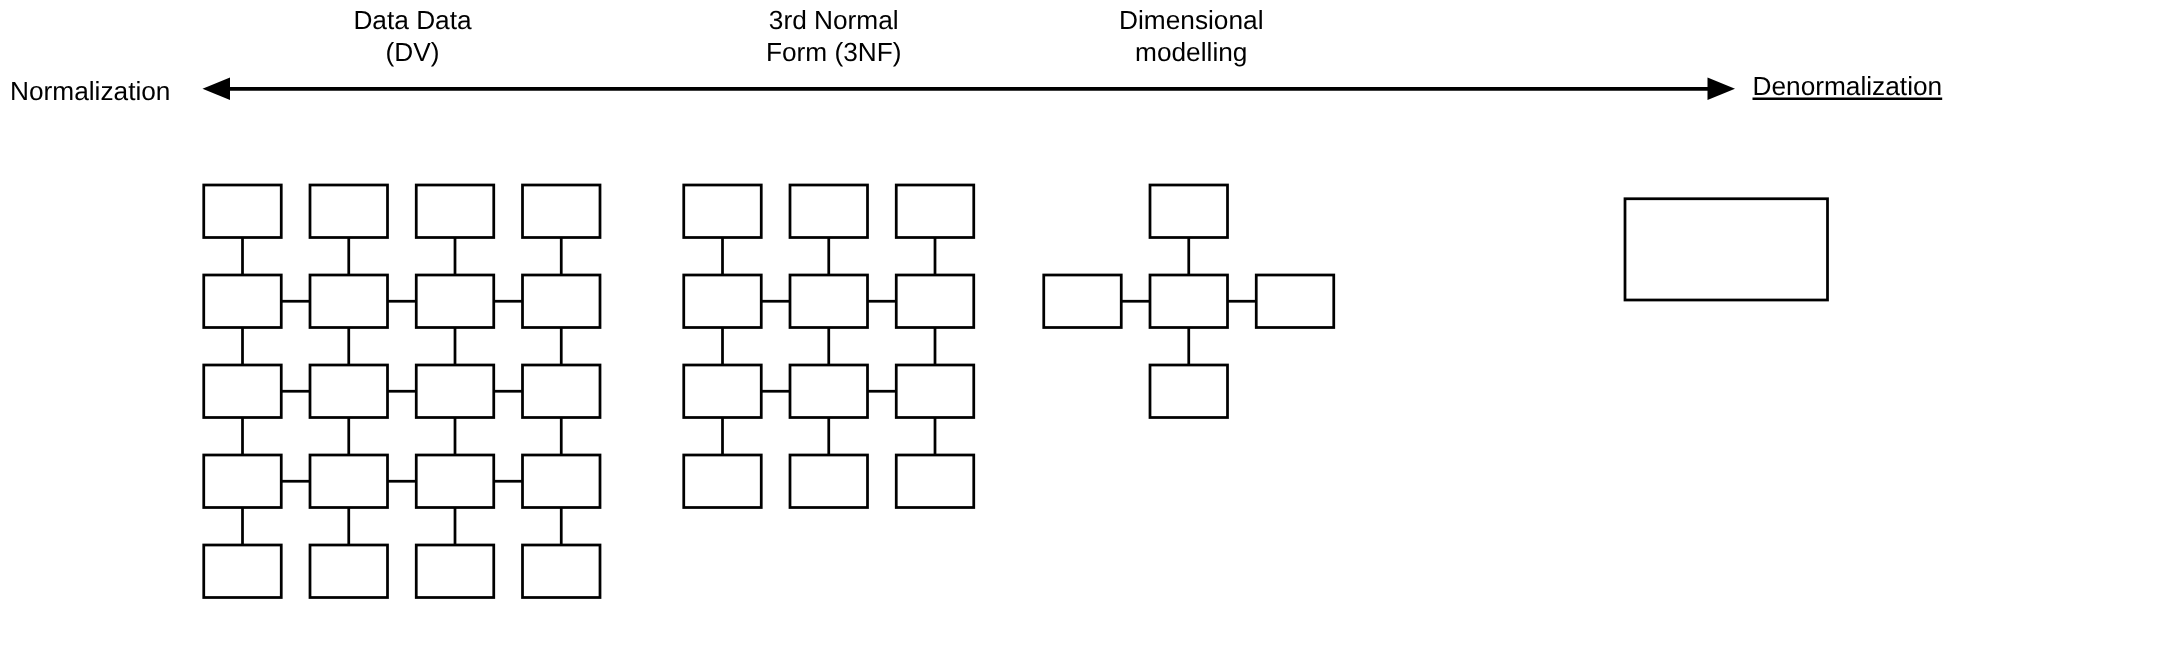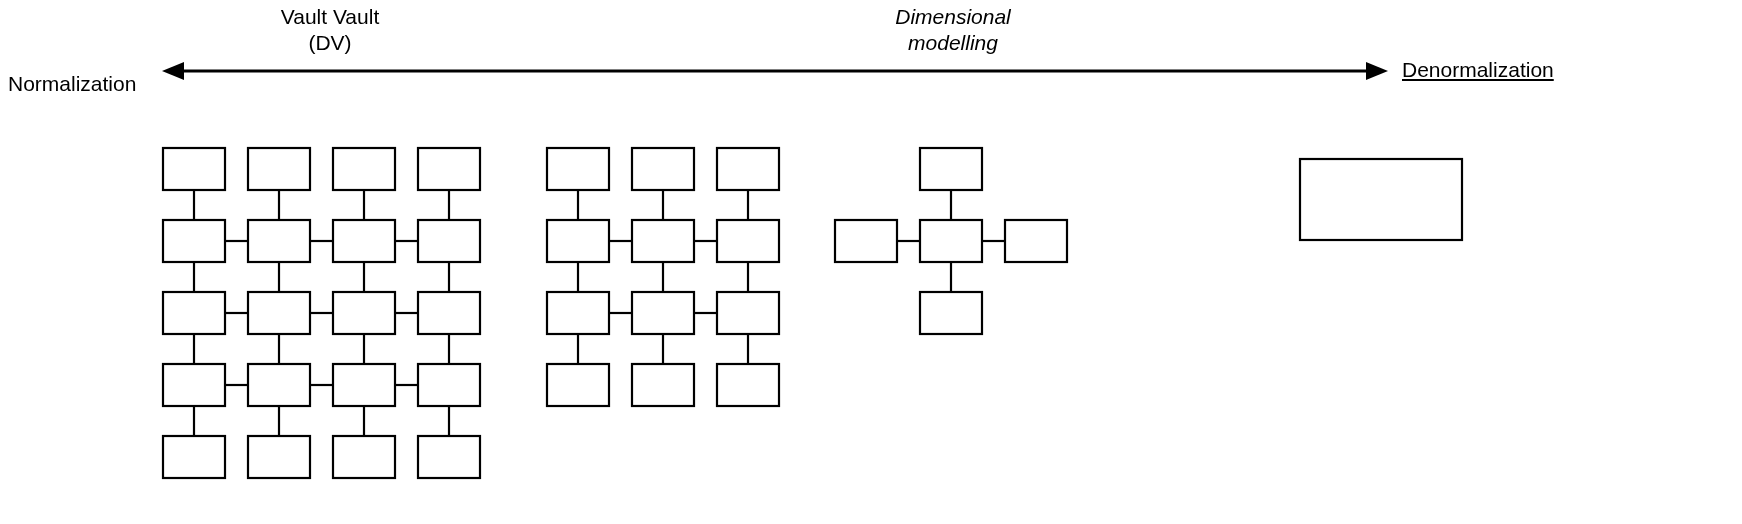--- a/index.html
+++ b/index.html
@@ -24,21 +24,21 @@
   }
 
   
   .axis-end-label {
     position: absolute;
     font-size: 21px;
     line-height: 24px;
     white-space: nowrap;
     color: #000;
   }
-  #axis-label-left  { left: 8px;  top: 72px; text-align: center; }
+  #axis-label-left  { left: 8px;  top: 62px; text-align: center; }
   #axis-label-right { left: 1402px; top: 58px; text-decoration: underline; }
 
   
   .approach-caption {
     position: absolute;
     text-align: center;
     font-size: 21px;
     line-height: 26px;
     color: #000;
     white-space: pre-line;
@@ -79,25 +79,27 @@
   <div class="axis-end-label" id="axis-label-left">Normalization</div>
 
   <div class="axis-end-label" id="axis-label-right">Denormalization</div>
 
   <svg id="axis-arrow" viewBox="0 0 1250 32">
     <line x1="26" y1="16" x2="1224" y2="16" stroke="#000" stroke-width="3"></line>
     <polygon points="12,16 34,7 34,25" fill="#000"></polygon>
     <polygon points="1238,16 1216,7 1216,25" fill="#000"></polygon>
   </svg>
 
-  <div class="approach-caption" style="left:210px; top:4px; width:240px;">Vault Vault
+  <div class="approach-caption" style="left:210px; top:4px; width:240px;">Data Data
 (DV)</div>
 
+  <div class="approach-caption" style="left:547px; top:4px; width:240px;">3rd Normal
+Form (3NF)</div>
 
-  <div class="approach-caption" style="left:833px; top:4px; width:240px;font-style:italic;">Dimensional
+  <div class="approach-caption" style="left:833px; top:4px; width:240px;">Dimensional
 modelling</div>
 
 
   <svg id="schema-diagram" viewBox="0 0 1742 404">
 
     <g id="cluster-data-vault">
         <line x1="194" y1="70" x2="194" y2="100" class="link-line"></line>
         <line x1="279" y1="70" x2="279" y2="100" class="link-line"></line>
         <line x1="364" y1="70" x2="364" y2="100" class="link-line"></line>
         <line x1="449" y1="70" x2="449" y2="100" class="link-line"></line>

